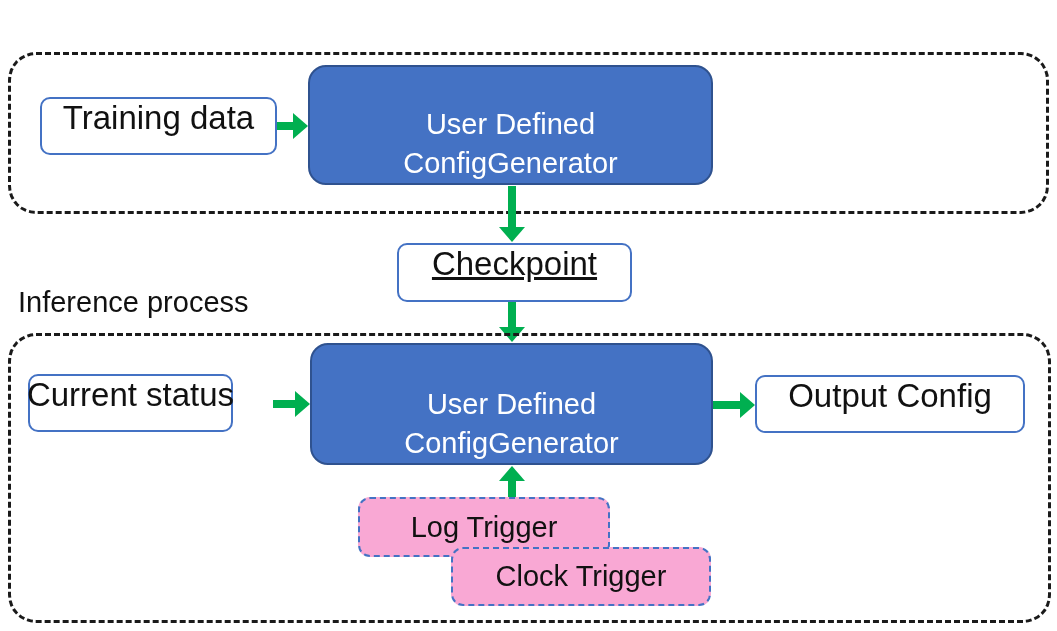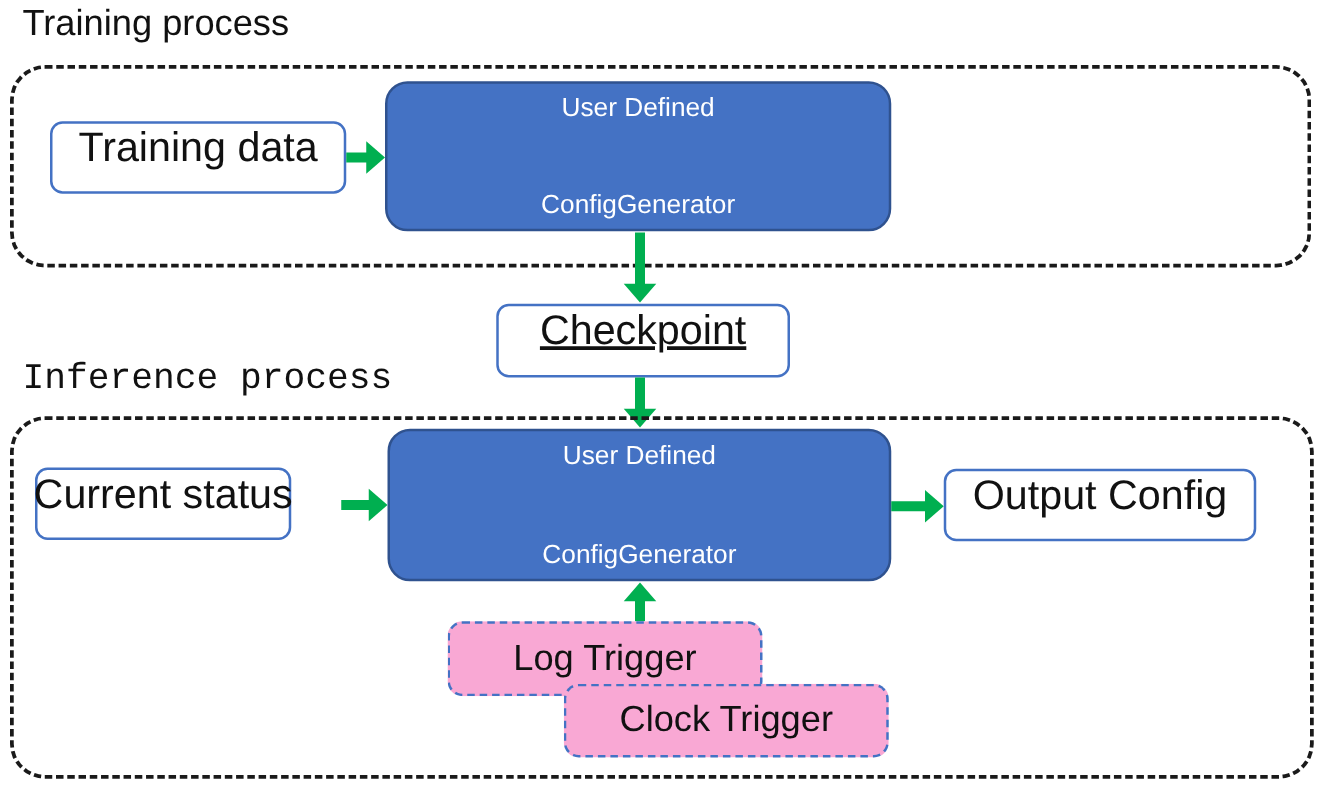--- a/index.html
+++ b/index.html
@@ -43,22 +43,22 @@
   }
   .gen-box {
     position: absolute;
     background: var(--box-blue);
     border: 2px solid var(--box-blue-border);
     border-radius: 18px;
     box-sizing: border-box;
     display: flex;
     flex-direction: column;
     align-items: center;
-    justify-content: space-between;
-    font-size: 21px;
+    justify-content: flex-end;
+    font-size: 29px;
     line-height: 39px;
     color: var(--text-light);
     text-align: center;
     white-space: nowrap;
   }
   .trigger-box {
     position: absolute;
     background: #f9a8d4;
     border: 2px dashed var(--trigger-border);
     border-radius: 12px;
@@ -97,21 +97,20 @@
     border-left: 13px solid transparent;
     border-right: 13px solid transparent;
     border-bottom: 15px solid var(--arrow-green);
   }
 </style>
 </head>
 <body>
 
 <div class="canvas">
 
-  <div class="section-label" style="left:18px; top:3px;">Training process</div>
 
   <div class="dashed-container" style="left:8px; top:52px; width:1041px; height:162px;"></div>
 
   <div class="io-box" style="left:40px; top:97px; width:237px; height:58px;">
     <span>Training data</span>
   </div>
 
   <div class="arrow arrow-right" style="left:277px; top:113px; width:31px;">
     <div class="shaft"></div>
     <div class="head"></div>
@@ -129,21 +128,21 @@
 
   <div class="io-box" style="left:397px; top:243px; width:235px; height:59px;text-decoration:underline;">
     <span>Checkpoint</span>
   </div>
 
   <div class="arrow arrow-down" style="left:499px; top:302px; height:40px;">
     <div class="shaft"></div>
     <div class="head"></div>
   </div>
 
-  <div class="section-label" style="left:18px; top:286px;font-family:Liberation Mono, monospace;">Inference process</div>
+  <div class="section-label" style="left:18px; top:286px;">Inference process</div>
 
   <div class="dashed-container" style="left:8px; top:333px; width:1043px; height:290px;"></div>
 
   <div class="io-box" style="left:28px; top:374px; width:205px; height:58px;">
     <span>Current status</span>
   </div>
 
   <div class="arrow arrow-right" style="left:273px; top:391px; width:37px;">
     <div class="shaft"></div>
     <div class="head"></div>
@@ -152,21 +151,21 @@
   <div class="gen-box" style="left:310px; top:343px; width:403px; height:122px;">
     <span>User Defined</span>
     <span>ConfigGenerator</span>
   </div>
 
   <div class="arrow arrow-right" style="left:713px; top:392px; width:42px;">
     <div class="shaft"></div>
     <div class="head"></div>
   </div>
 
-  <div class="io-box" style="left:755px; top:375px; width:250px; height:58px;">
+  <div class="io-box" style="left:755px; top:375px; width:270px; height:58px;">
     <span>Output Config</span>
   </div>
 
   <div class="arrow arrow-up" style="left:499px; top:466px; height:31px;">
     <div class="shaft"></div>
     <div class="head"></div>
   </div>
 
   <div class="trigger-box" style="left:358px; top:497px; width:252px; height:60px; z-index:1;">
     <span>Log Trigger</span>

